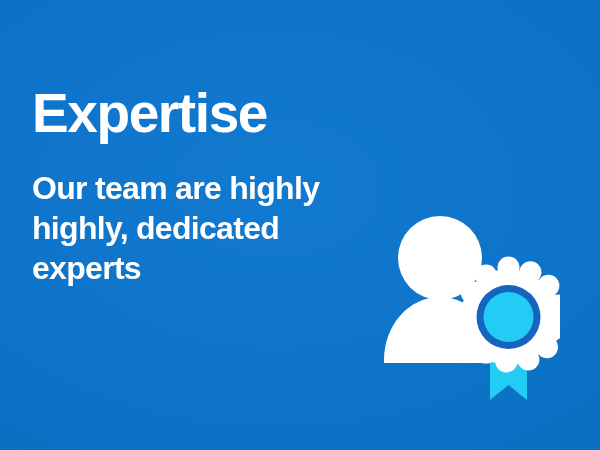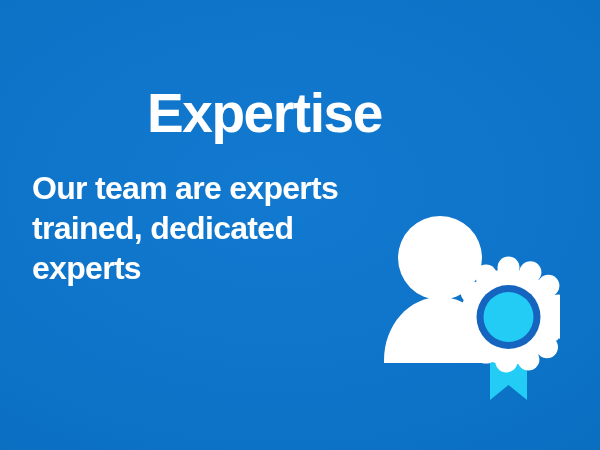--- a/index.html
+++ b/index.html
@@ -40,21 +40,20 @@
 
   #page-title {
     margin: 0;
     color: #ffffff;
     font-family: "Liberation Sans", sans-serif;
     font-size: 55px;
     line-height: 58px;
     font-weight: 700;
     letter-spacing: -1.4px;
     white-space: nowrap;
-    text-align: right;
   }
 
   #subtitle {
     margin: 0;
     padding-top: 26px;
     color: #ffffff;
     font-family: "Liberation Sans", sans-serif;
     font-size: 32px;
     line-height: 40px;
     font-weight: 700;
@@ -78,21 +77,21 @@
   }
 </style>
 </head>
 <body>
 
 <div id="slide">
 
   <div id="text-block">
     <h1 id="page-title">Expertise</h1>
 
-    <p id="subtitle">Our team are experts trained, dedicated experts</p>
+    <p id="subtitle">Our team are highly highly, dedicated experts</p>
   </div>
 
   <div id="expertise-icon">
     <svg viewBox="0 0 200 205" xmlns="http://www.w3.org/2000/svg" aria-hidden="true">
 
       <circle cx="80" cy="53" r="42" fill="#ffffff"></circle>
 
       <path fill="#ffffff" d="M 80 92
                C 111 92 136 120 136 155
                L 136 158

